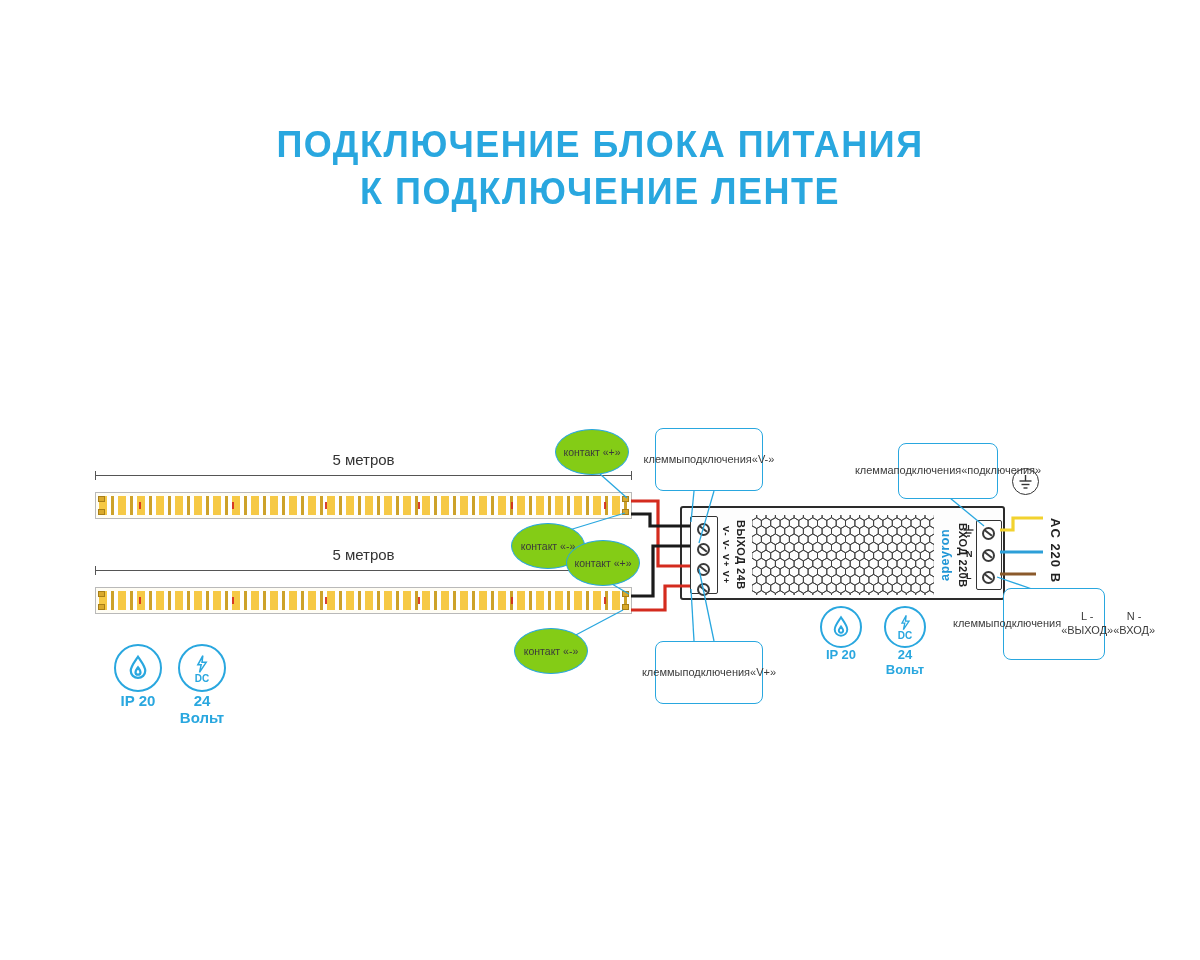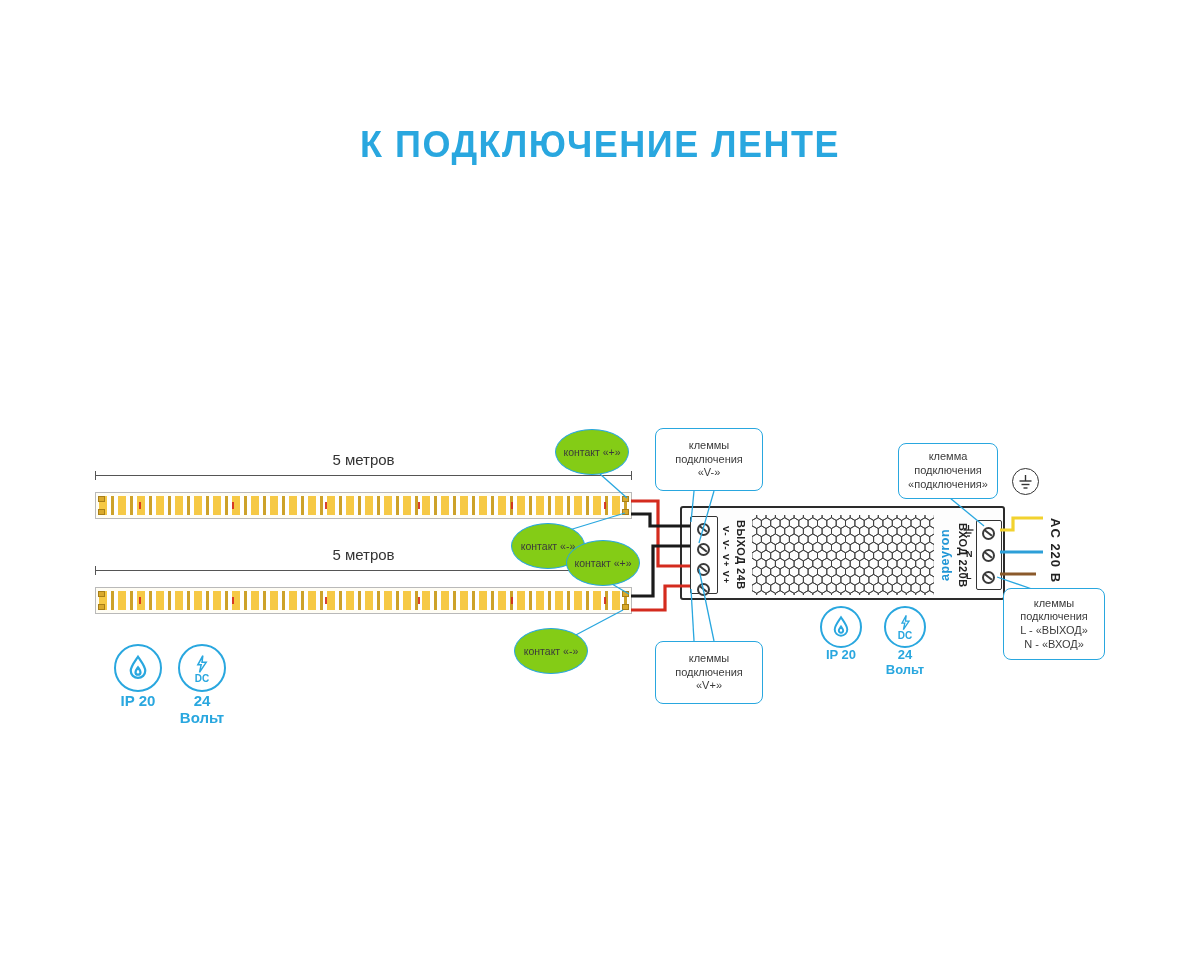--- a/index.html
+++ b/index.html
@@ -25,21 +25,21 @@
     background-size: 93px 7px, auto;
     background-position: 40px center, 0 0;
     background-repeat: repeat-x, repeat; }
   .pad { position:absolute; width:7px; height:6px; background:#d9a92c; border:1px solid #a87f18; }
 
   
   .callout-ellipse { position:absolute; width:74px; height:46px; border:1.5px solid #29A7DF; border-radius:50%;
       background:#84cc16; display:flex; align-items:center; justify-content:center; text-align:center;
       font-size:10.5px; line-height:1.2; color:#3b3b3b; z-index:6; padding:3px 7px; }
   .callout-box { position:absolute; border:1.5px solid #29A7DF; border-radius:8px; background:#fff;
-      display:flex; flex-direction:column; align-items:center; justify-content:center; text-align:center;
+      display:flex; flex-direction:row; align-items:center; justify-content:center; text-align:center;
       font-size:11px; line-height:1.25; color:#3b3b3b; z-index:6; padding:5px 3px; }
   .callout-box span { display:block; }
 
   
   .psu { position:absolute; left:680px; top:506px; width:325px; height:94px; border:2px solid #2b2b2b;
          border-radius:3px; background:#fdfdfd; z-index:3; }
   .tblock { position:absolute; border:1.5px solid #333; border-radius:2px; background:#fff; }
   .screw { position:absolute; width:13px; height:13px; border-radius:50%; border:2px solid #3a3a3a; background:#fff; }
   .screw::after { content:''; position:absolute; left:0px; right:0px; top:3.5px; height:1.5px; background:#3a3a3a; transform:rotate(38deg); }
   .vtext { writing-mode:vertical-rl; text-align:center; display:flex; align-items:center; justify-content:center; }
@@ -69,20 +69,21 @@
   .dc-text { color:#29A7DF; font-weight:800; font-size:10px; line-height:1; margin-top:-1px; }
 
   .overlay { position:absolute; left:0; top:0; z-index:5; pointer-events:none; }
 </style>
 </head>
 <body>
 
 <div class="canvas">
 
   <div class="title">
+    <div>ПОДКЛЮЧЕНИЕ БЛОКА ПИТАНИЯ</div>
     <div>К ПОДКЛЮЧЕНИЕ ЛЕНТЕ</div>
   </div>
 
   <div class="dim" style="left:95px; top:451px; width:537px;">
     <div class="dim-label">5 метров</div>
     <div class="dim-line"></div>
   </div>
 
   <div class="strip" style="left:95px; top:492px;">
     <div class="strip-inner"></div>

